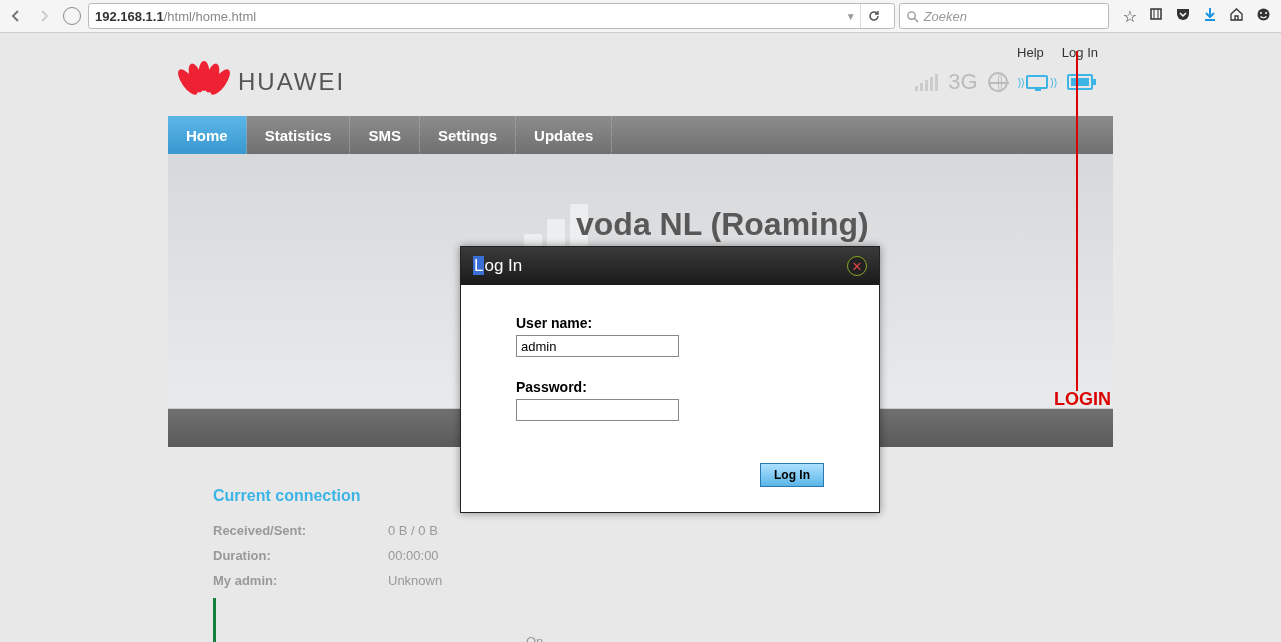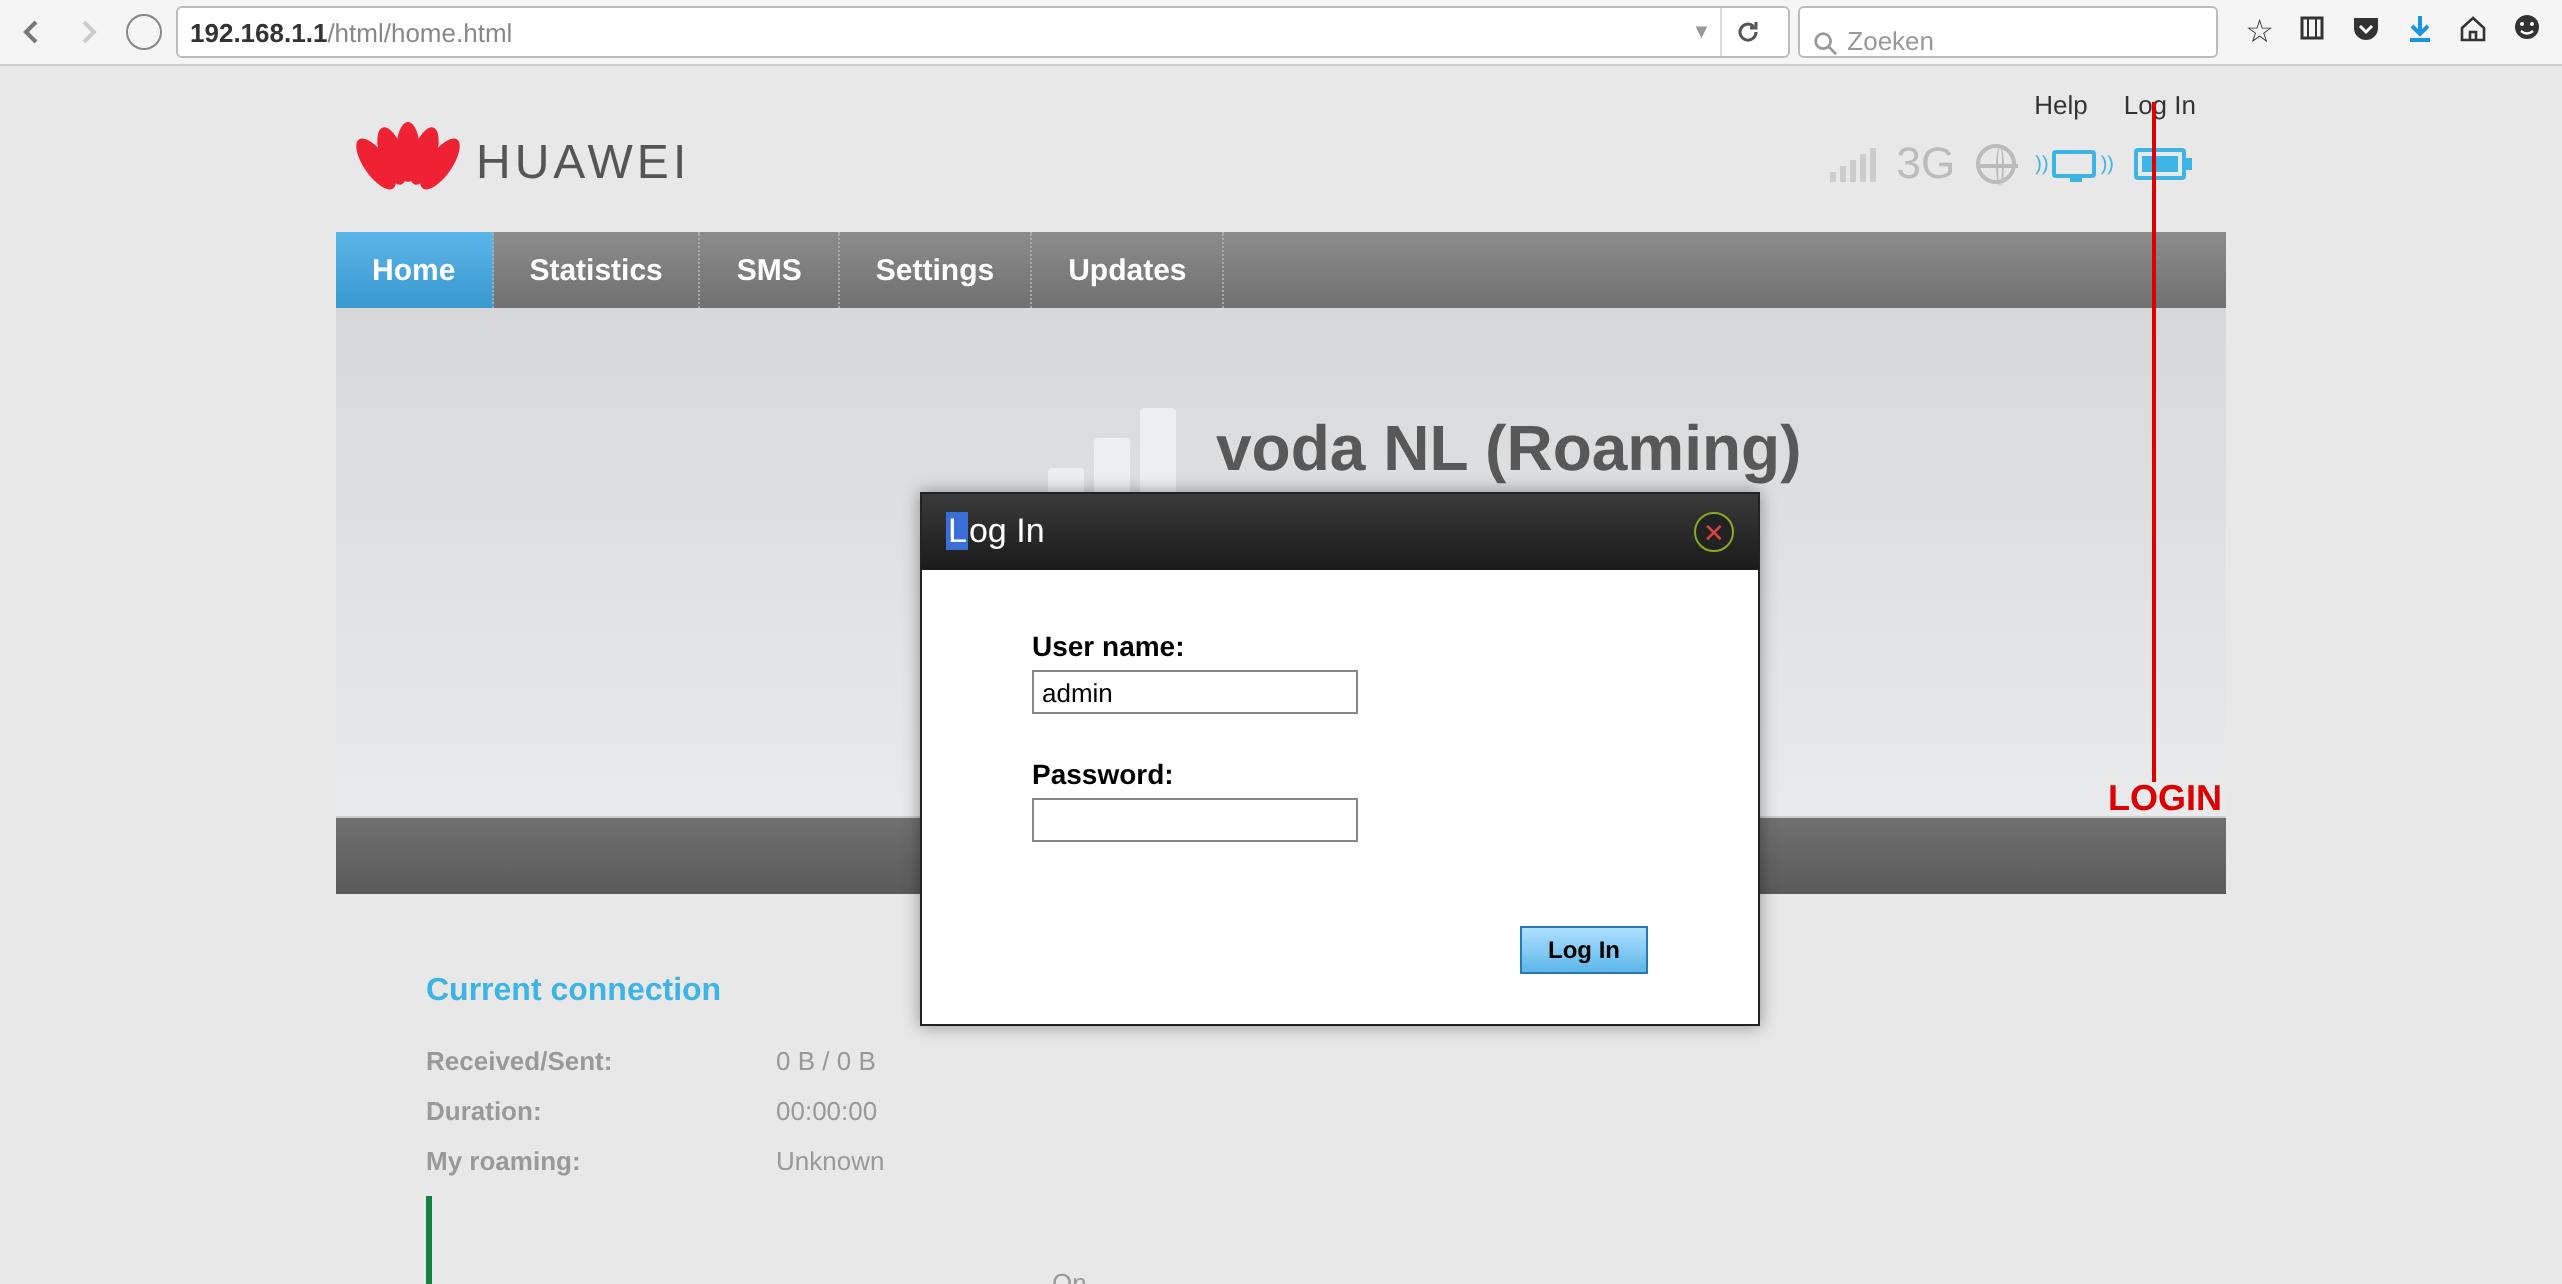--- a/index.html
+++ b/index.html
@@ -8,21 +8,21 @@
   
   .browser-bar { height: 33px; background: #f5f5f5; border-bottom: 1px solid #ccc; display: flex; align-items: center; padding: 0 4px; gap: 4px; }
   .nav-btn { width: 24px; height: 24px; display: flex; align-items: center; justify-content: center; color: #666; cursor: pointer; border-radius: 3px; }
   .nav-btn.disabled { color: #bbb; }
   .globe-ico { width: 18px; height: 18px; border: 1.5px solid #888; border-radius: 50%; position: relative; }
   .url-bar { flex: 1; height: 26px; background: #fff; border: 1px solid #bbb; border-radius: 3px; display: flex; align-items: center; padding: 0 6px; font-size: 13px; color: #555; }
   .url-bar .bold { font-weight: bold; color: #333; }
   .url-suffix { color: #888; }
   .url-dd { margin-left: auto; color: #999; font-size: 10px; padding: 0 4px; }
   .reload-btn { width: 28px; height: 24px; display: flex; align-items: center; justify-content: center; color: #555; border-left: 1px solid #ddd; }
-  .search-bar { width: 210px; height: 26px; background: #fff; border: 1px solid #bbb; border-radius: 3px; display: flex; align-items: flex-end; padding: 0 6px; gap: 5px; color: #999; font-size: 13px; }
+  .search-bar { width: 210px; height: 26px; background: #fff; border: 1px solid #bbb; border-radius: 3px; display: flex; align-items: center; padding: 0 6px; gap: 5px; color: #999; font-size: 13px; font-style: italic; }
   .toolbar-icons { display: flex; align-items: center; gap: 12px; padding: 0 6px 0 10px; color: #333; }
 
   
   .page { width: 945px; margin: 0 auto; position: relative; }
 
   
   .toplinks { position: absolute; right: 15px; top: 12px; font-size: 13px; color: #333; display: flex; gap: 18px; }
   .toplinks span { cursor: pointer; }
 
   .logo-row { display: flex; align-items: center; justify-content: space-between; padding: 30px 20px 15px 12px; text-align: right; }
@@ -53,21 +53,21 @@
   
   .nav { height: 38px; background: linear-gradient(#8c8c8c,#707070); display: flex; }
   .nav-item { padding: 0 18px; height: 100%; display: flex; align-items: center; color: #fff; font-size: 15px; font-weight: bold; border-right: 1px dotted #aaa; cursor: pointer; }
   .nav-item.active { background: linear-gradient(#5cb6e8,#3998d0); }
 
   
   .banner { height: 255px; background: linear-gradient(#d6d8da, #e8eaec); position: relative; border-bottom: 1px solid #ccc; padding: 40px 40px 0 60px; }
   .banner-bars { display:flex; align-items:flex-end; gap:5px; position:absolute; left:310px; top:50px; }
   .banner-bars i { width:18px; background: rgba(255,255,255,0.5); display:block; border-radius:2px 2px 0 0; }
   .banner-bars i:nth-child(1){height:30px}.banner-bars i:nth-child(2){height:45px}.banner-bars i:nth-child(3){height:60px}.banner-bars i:nth-child(4){height:75px}.banner-bars i:nth-child(5){height:90px}
-  .banner h1 { position: absolute; left: 440px; top: 52px; font-size: 32px; font-weight: bold; color: #585858; }
+  .banner h1 { position: absolute; left: 408px; top: 52px; font-size: 32px; font-weight: bold; color: #585858; }
   .banner .sub1 { position: absolute; left: 415px; top: 118px; font-size: 15px; color: #666; }
   .banner .sub2 { position: absolute; left: 415px; top: 136px; font-size: 15px; color: #666; }
   .banner-foot { height: 38px; background: linear-gradient(#707070,#5a5a5a); }
 
   
   .stats { display: flex; padding: 40px 45px 0; gap: 0; flex-direction: column; }
   .stats-col { flex: 1; }
   .stats-col.r { border-left: 3px solid #15803d; padding-left: 30px; }
   .stats h3 { color: #3cb4e6; font-size: 16px; font-weight: bold; margin-bottom: 18px; }
   .stat-row { display: flex; font-size: 13px; color: #999; margin-bottom: 10px; }
@@ -218,21 +218,21 @@
       <h3>Current connection</h3>
       <div class="stat-row">
           <span class="lbl">Received/Sent:</span>
           <span class="val">0 B / 0 B</span>
         </div>
       <div class="stat-row">
           <span class="lbl">Duration:</span>
           <span class="val">00:00:00</span>
         </div>
       <div class="stat-row">
-          <span class="lbl">My roaming:</span>
+          <span class="lbl">My admin:</span>
           <span class="val">Unknown</span>
         </div>
     </div>
     <div class="stats-col r">
       <h3>&nbsp;</h3>
       <div class="stat-row">
           <span class="lbl"></span>
           <span class="val">On</span>
         </div>
       <div class="stat-row">

